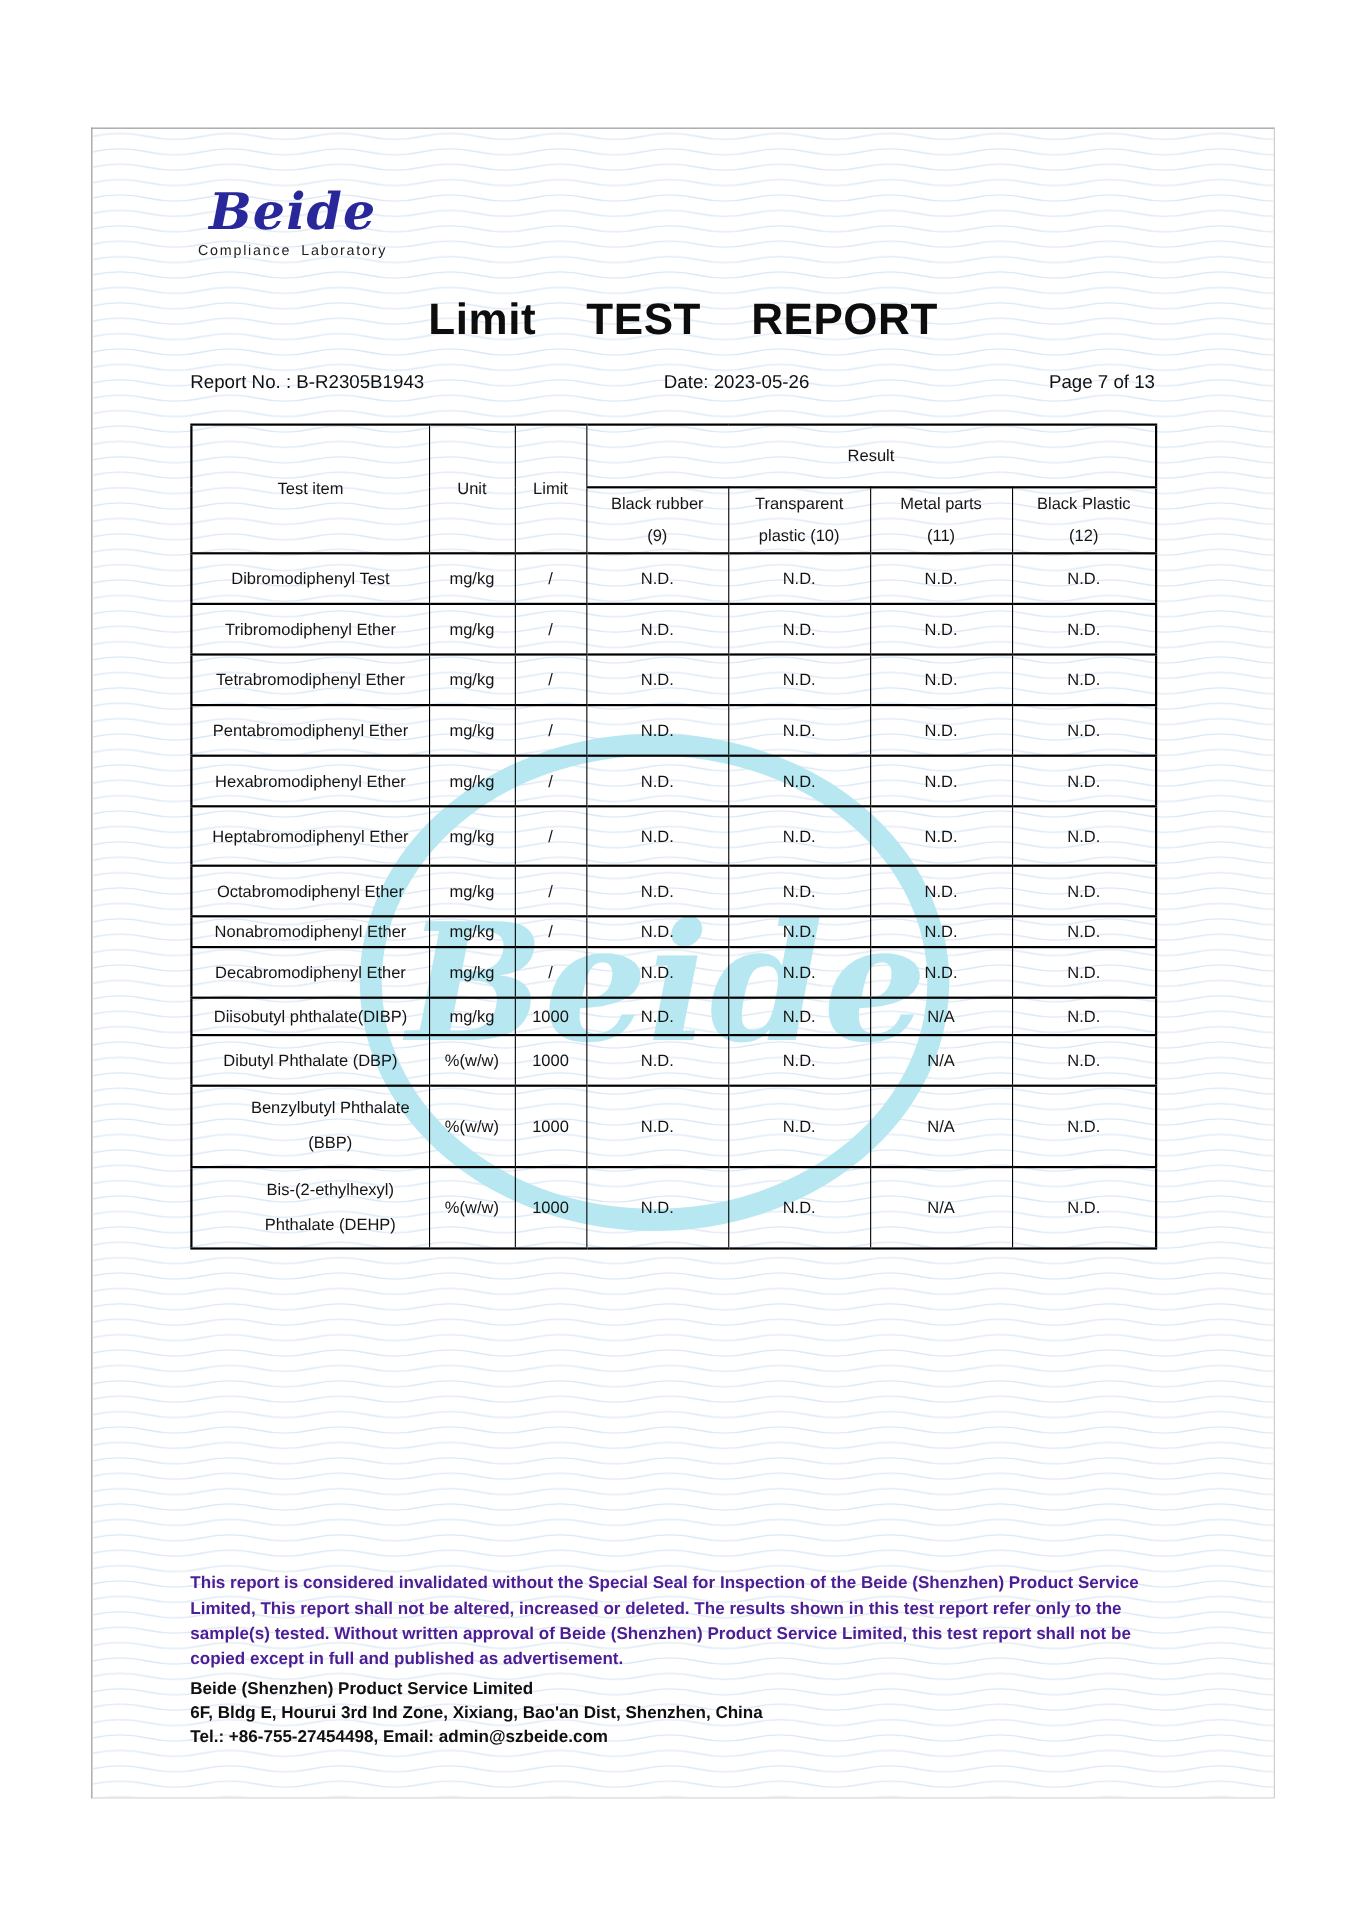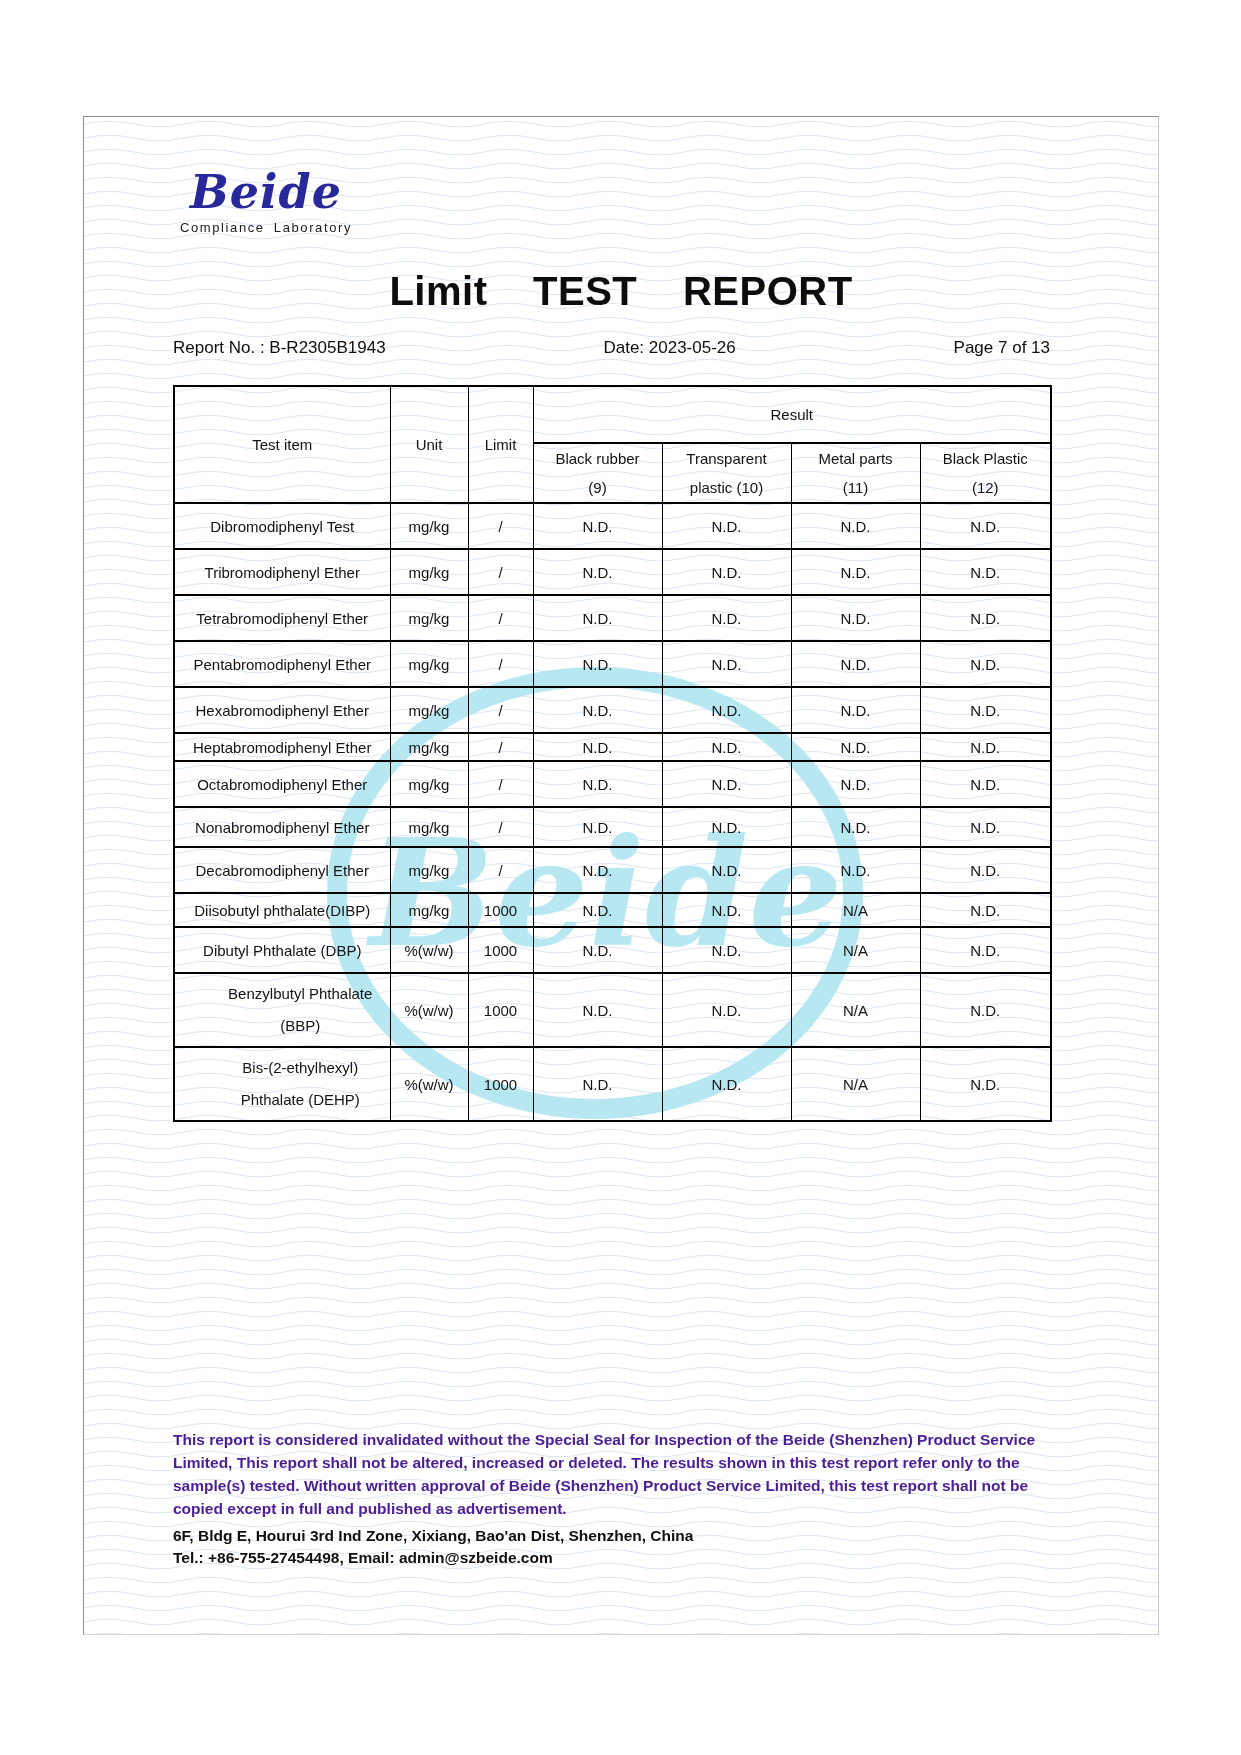--- a/index.html
+++ b/index.html
@@ -205,43 +205,43 @@
             <td>
               <div>Hexabromodiphenyl Ether</div>
             </td>
             <td>mg/kg</td>
             <td>/</td>
             <td>N.D.</td>
             <td>N.D.</td>
             <td>N.D.</td>
             <td>N.D.</td>
           </tr>
+          <tr style="height: 54px;">
+            <td>
+              <div>Heptabromodiphenyl Ether</div>
+            </td>
+            <td>mg/kg</td>
+            <td>/</td>
+            <td>N.D.</td>
+            <td>N.D.</td>
+            <td>N.D.</td>
+            <td>N.D.</td>
+          </tr>
+          <tr style="height: 46px;">
+            <td>
+              <div>Octabromodiphenyl Ether</div>
+            </td>
+            <td>mg/kg</td>
+            <td>/</td>
+            <td>N.D.</td>
+            <td>N.D.</td>
+            <td>N.D.</td>
+            <td>N.D.</td>
+          </tr>
           <tr style="height: 28px;">
-            <td>
-              <div>Heptabromodiphenyl Ether</div>
-            </td>
-            <td>mg/kg</td>
-            <td>/</td>
-            <td>N.D.</td>
-            <td>N.D.</td>
-            <td>N.D.</td>
-            <td>N.D.</td>
-          </tr>
-          <tr style="height: 46px;">
-            <td>
-              <div>Octabromodiphenyl Ether</div>
-            </td>
-            <td>mg/kg</td>
-            <td>/</td>
-            <td>N.D.</td>
-            <td>N.D.</td>
-            <td>N.D.</td>
-            <td>N.D.</td>
-          </tr>
-          <tr style="height: 40px;">
             <td>
               <div>Nonabromodiphenyl Ether</div>
             </td>
             <td>mg/kg</td>
             <td>/</td>
             <td>N.D.</td>
             <td>N.D.</td>
             <td>N.D.</td>
             <td>N.D.</td>
           </tr>
@@ -301,18 +301,19 @@
             <td>N.D.</td>
             <td>N/A</td>
             <td>N.D.</td>
           </tr>
         </tbody>
     </table>
 
     <div class="disclaimer">This report is considered invalidated without the Special Seal for Inspection of the Beide (Shenzhen) Product Service Limited, This report shall not be altered, increased or deleted. The results shown in this test report refer only to the sample(s) tested. Without written approval of Beide (Shenzhen) Product Service Limited, this test report shall not be copied except in full and published as advertisement.</div>
 
     <div class="address-block">
+      <div>Beide (Shenzhen) Product Service Limited</div>
       <div>6F, Bldg E, Hourui 3rd Ind Zone, Xixiang, Bao'an Dist, Shenzhen, China</div>
       <div>Tel.: +86-755-27454498, Email: admin@szbeide.com</div>
     </div>
 
   </div>
 </div>
 
 </body></html>

